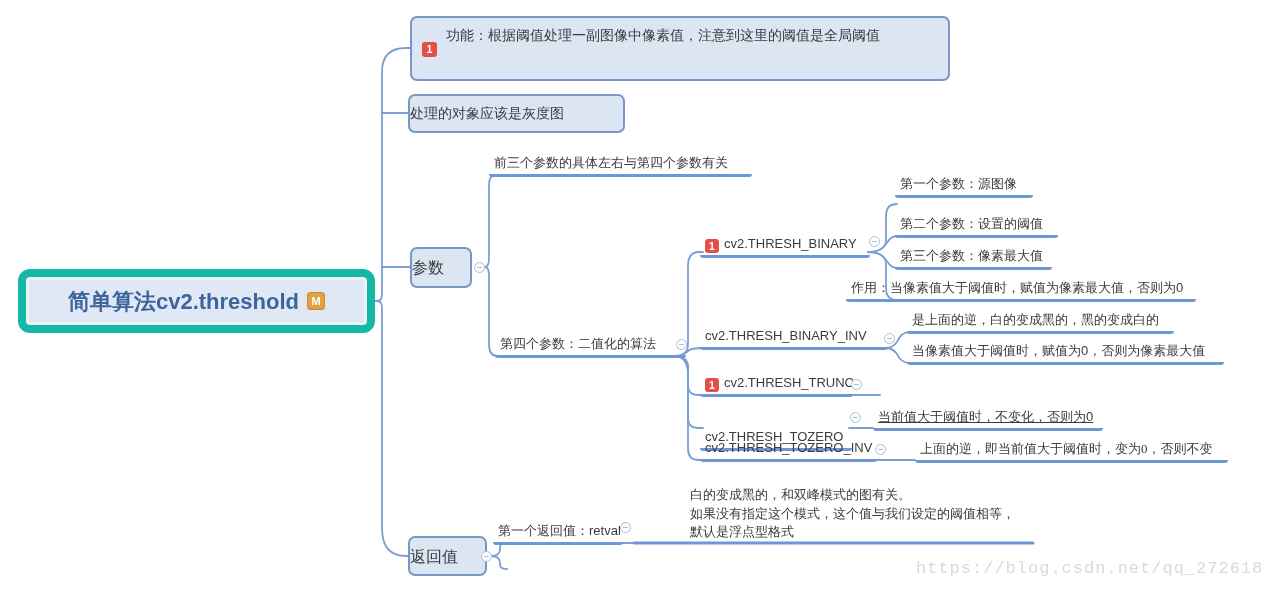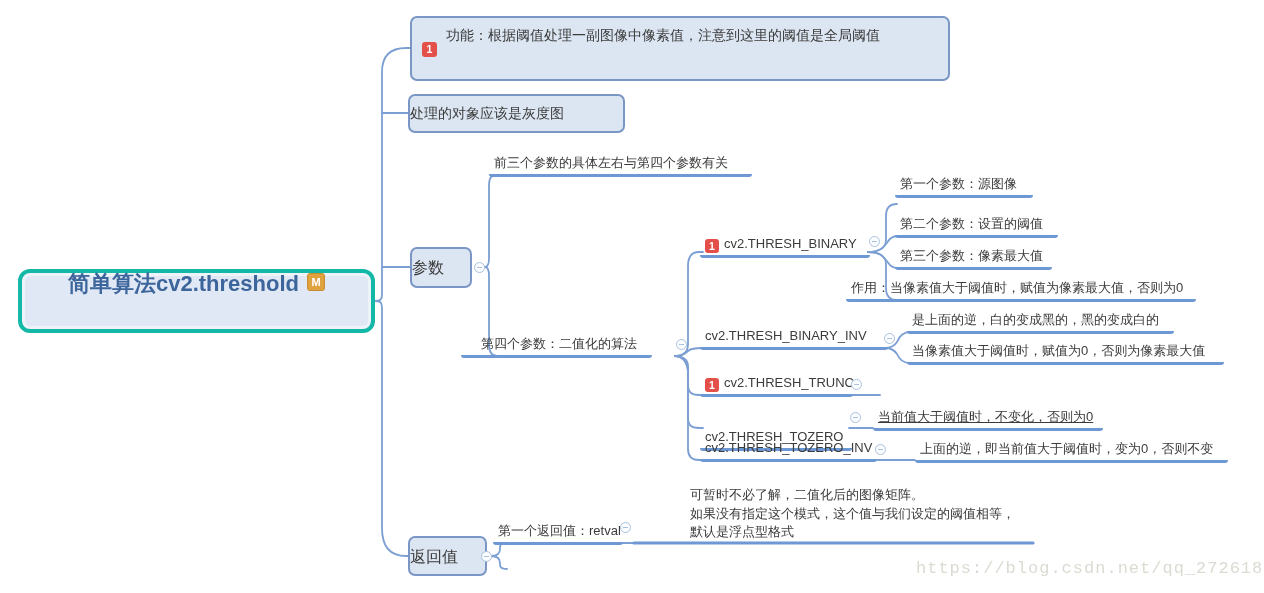--- a/index.html
+++ b/index.html
@@ -8,23 +8,23 @@
     font-family:"Liberation Sans", sans-serif;overflow:hidden;
   }
   svg.wires{position:absolute;left:0;top:0;width:1264px;height:593px;}
   
   .box{
     position:absolute;box-sizing:border-box;
     background:#dce6f2;border:2px solid #7996c5;border-radius:7px;
     color:#3b3b3b;font-size:14px;line-height:21px;
   }
   .box.root{
-    background:#dfe8f4;border:4px solid #14b8a6;border-radius:12px;
+    background:#dfe8f4;border:8px solid #14b8a6;border-radius:12px;
     box-shadow:inset 0 0 0 3px #eef3fa;
-    display:flex;align-items:flex-start;justify-content:center;
+    display:flex;align-items:center;justify-content:center;
     font-size:22px;font-weight:bold;color:#3c659c;
   }
   .box.small{
     display:flex;align-items:center;justify-content:flex-start;
     font-size:16px;
   }
   
   .lt{
     position:absolute;box-sizing:content-box;white-space:nowrap;
     height:17px;line-height:17px;padding:0 0 3px 5px;
@@ -115,21 +115,21 @@
   </div>
 
   <div class="box small" style="left:410px;top:247px;width:62px;height:41px;">
     <span>参数</span>
   </div>
   <div class="collapse" style="left:474px;top:262px;"></div>
 
   <div class="lt" style="left:489px;top:154px;width:258px;">
     <span>前三个参数的具体左右与第四个参数有关</span>
   </div>
-  <div class="lt" style="left:461px;top:335px;width:186px;text-align:center;">
+  <div class="lt" style="left:495px;top:335px;width:186px;">
     <span>第四个参数：二值化的算法</span>
   </div>
   <div class="collapse" style="left:676px;top:339px;"></div>
 
   <div class="lt" style="left:700px;top:235px;width:165px;">
     <span class="badge-red">1</span><span>cv2.THRESH_BINARY</span>
   </div>
   <div class="collapse" style="left:869px;top:236px;"></div>
 
   <div class="lt" style="left:895px;top:175px;width:133px;">
@@ -167,36 +167,36 @@
   </div>
   <div class="collapse" style="left:850px;top:412px;"></div>
   <div class="lt" style="left:873px;top:408px;width:225px;text-decoration:underline;">
     <span>当前值大于阈值时，不变化，否则为0</span>
   </div>
 
   <div class="lt" style="left:700px;top:439px;width:172px;">
     <span>cv2.THRESH_TOZERO_INV</span>
   </div>
   <div class="collapse" style="left:875px;top:444px;"></div>
-  <div class="lt" style="left:915px;top:440px;width:308px;">
+  <div class="lt" style="left:915px;top:440px;width:308px;font-family:Liberation Serif, serif;">
     <span>上面的逆，即当前值大于阈值时，变为0，否则不变</span>
   </div>
 
   <div class="box small" style="left:408px;top:536px;width:79px;height:40px;">
     <span>返回值</span>
   </div>
   <div class="collapse" style="left:481px;top:551px;"></div>
 
   <div class="lt" style="left:493px;top:522px;width:125px;">
     <span>第一个返回值：retval</span>
   </div>
   <div class="collapse" style="left:620px;top:522px;"></div>
 
   <div class="note" style="left:690px;top:486px;">
-    <span>可暂时不必了解，二值化后的图像矩阵。</span>
+    <span>白的变成黑的，和双峰模式的图有关。</span>
     <span>如果没有指定这个模式，这个值与我们设定的阈值相等，</span>
     <span>默认是浮点型格式</span>
   </div>
 
 
   <div class="wm">https://blog.csdn.net/qq_27261889</div>
 
 </div>
 
 </body></html>

